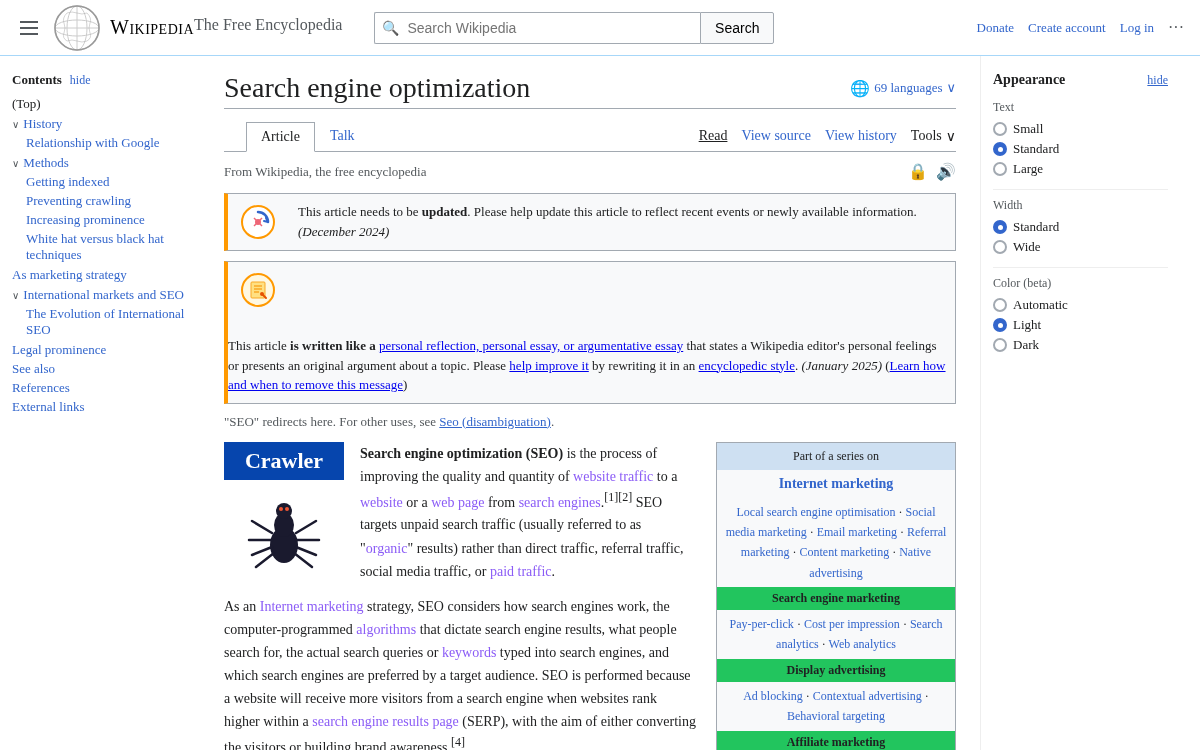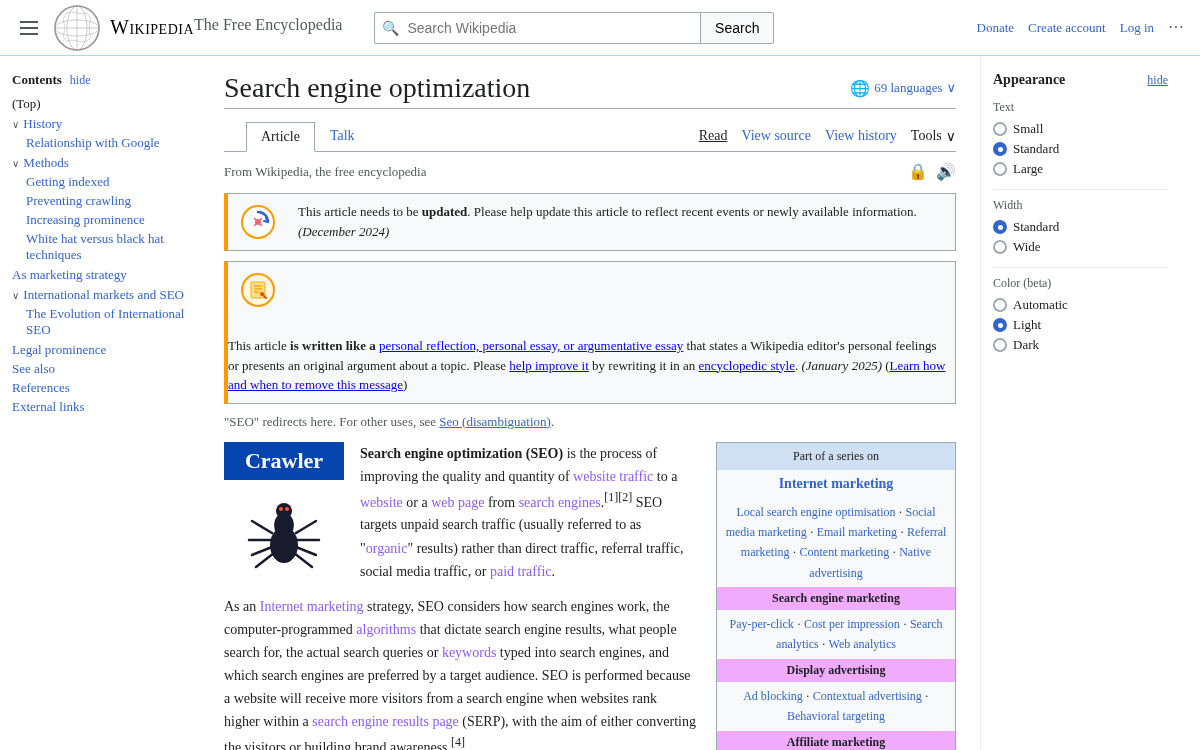--- a/index.html
+++ b/index.html
@@ -92,21 +92,21 @@
     sup { font-size: 12px; }
 
     
     .infobox {
       float: right; clear: right; margin: 0 0 16px 20px;
       border: 1px solid #a2a9b1; background: #f8f9fa;
       width: 240px; font-size: 12px; text-align: center;
     }
     .infobox-title { background: #cee0f2; padding: 6px 8px; font-size: 12px; }
     .infobox-main-title { font-weight: bold; font-size: 14px; padding: 6px 8px; color: #3366cc; }
-    .infobox-section-title { font-weight: bold; background: #f0abfc; padding: 4px 8px; font-size: 12px; }
+    .infobox-section-title { font-weight: bold; background: #22c55e; padding: 4px 8px; font-size: 12px; }
     .infobox-section-active { font-weight: bold; padding: 4px 8px; font-size: 12px; }
     .infobox-links { padding: 4px 8px; line-height: 1.7; }
     .infobox-links a { color: #3366cc; }
 
     
     .crawler-box { float: left; margin: 0 16px 8px 0; text-align: center; }
     .crawler-label { background: #0645ad; color: #fff; font-size: 22px; font-weight: bold; padding: 6px 12px; display: block; }
     .crawler-img { width: 120px; height: 100px; display: flex; align-items: center; justify-content: center; }
 
     

